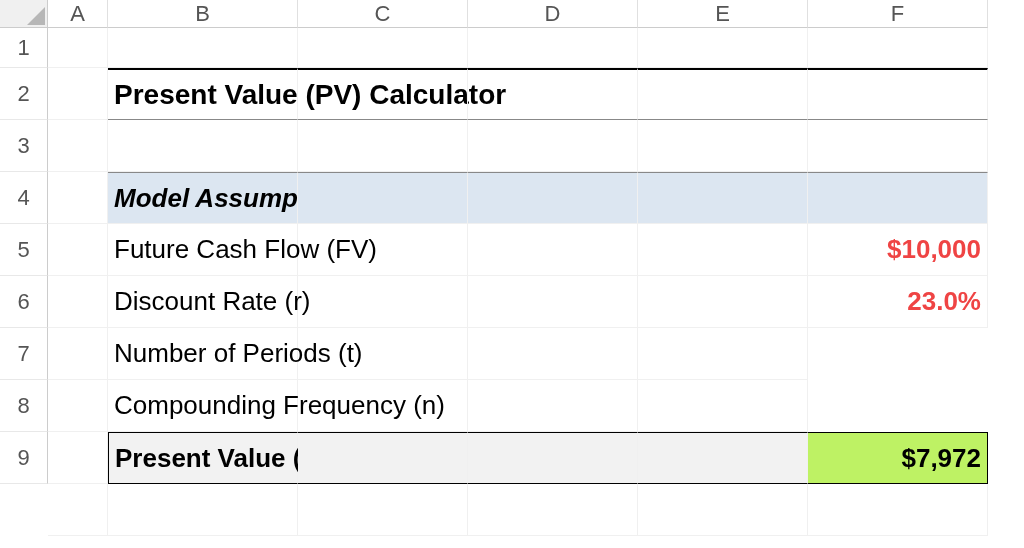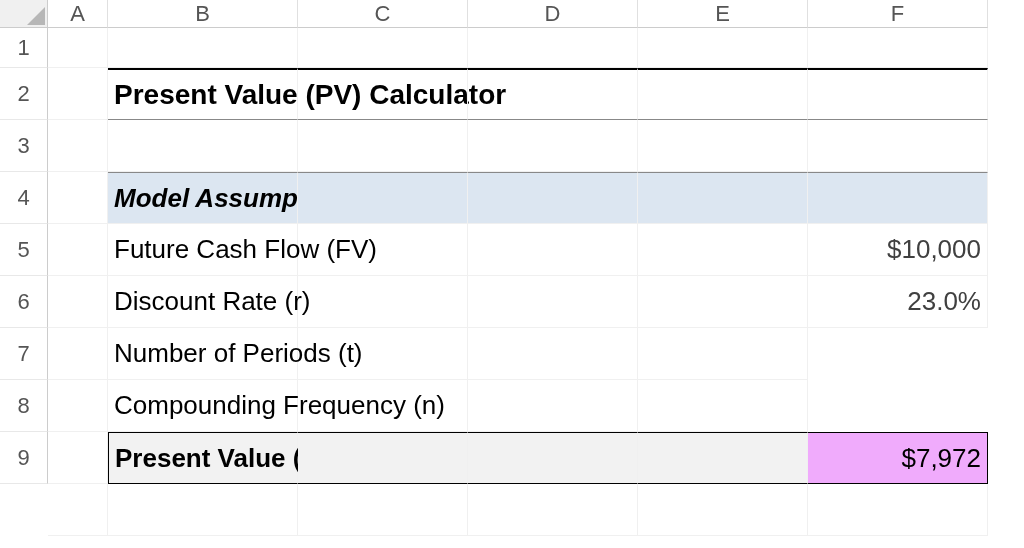--- a/index.html
+++ b/index.html
@@ -115,39 +115,39 @@
       font-style: italic;
       font-weight: bold;
       font-size: 26px;
       border-top: 1px solid #888;
     }
     .section-head-right {
       background: #dce6f1;
       border-top: 1px solid #888;
     }
 
-    .blue-val { color: #404040; justify-content: flex-end; }
+    .blue-val { color: #ef4444; justify-content: flex-end; font-weight: bold; }
     .summary-box-left {
       border-top: 1px solid #000;
       border-bottom: 1px solid #000;
       border-left: 1px solid #000;
       background: #f2f2f2;
       font-weight: bold;
     }
     .summary-box-mid {
       border-top: 1px solid #000;
       border-bottom: 1px solid #000;
       background: #f2f2f2;
     }
     .summary-box-right {
       border-top: 1px solid #000;
       border-bottom: 1px solid #000;
       border-right: 1px solid #000;
-      background: #f0abfc;
-      font-weight: normal;
+      background: #bef264;
+      font-weight: bold;
       justify-content: flex-end;
     }
     .noclip { overflow: visible !important; }
   </style>
 </head>
 <body>
 
 <div class="spreadsheet">
   <div class="corner"></div>
 

